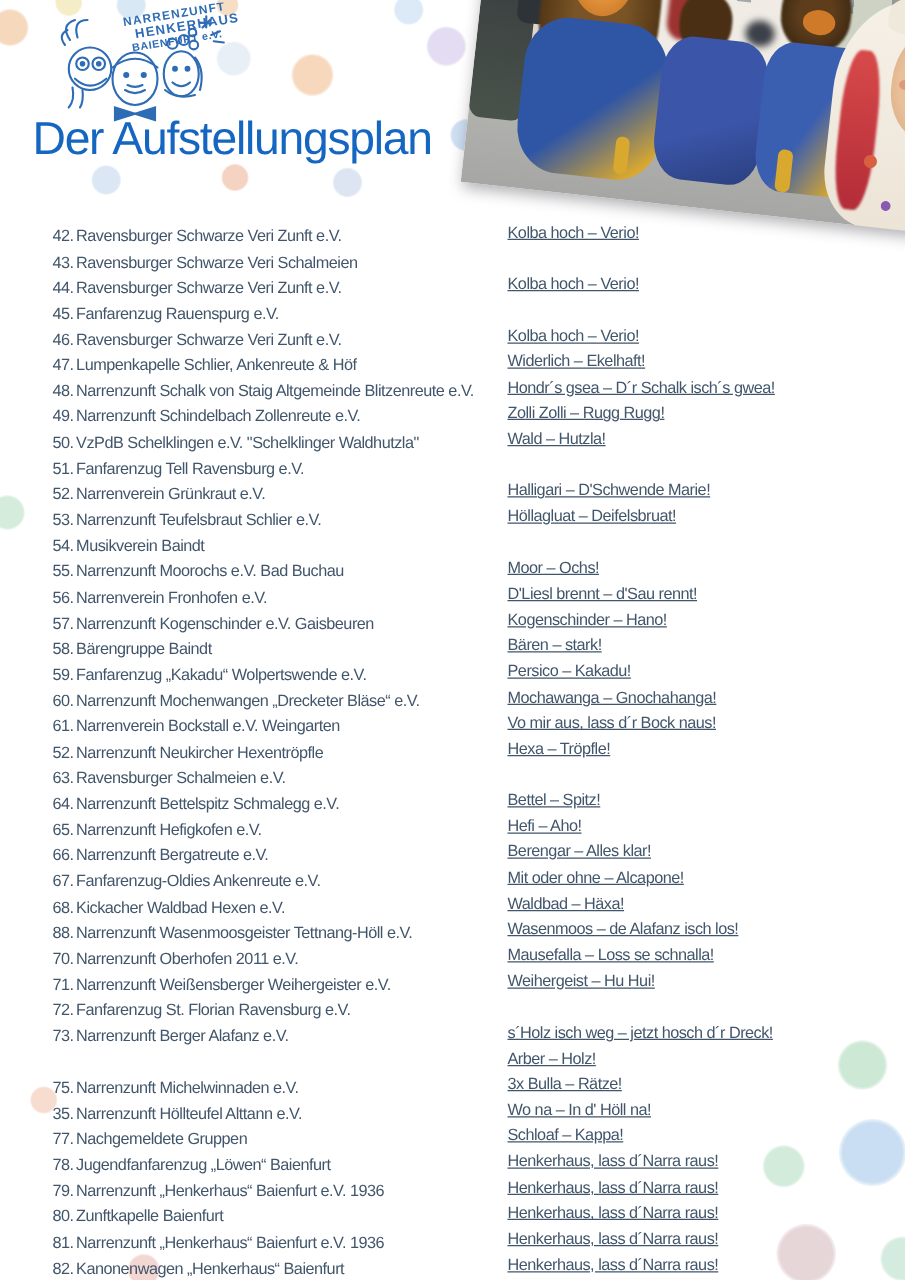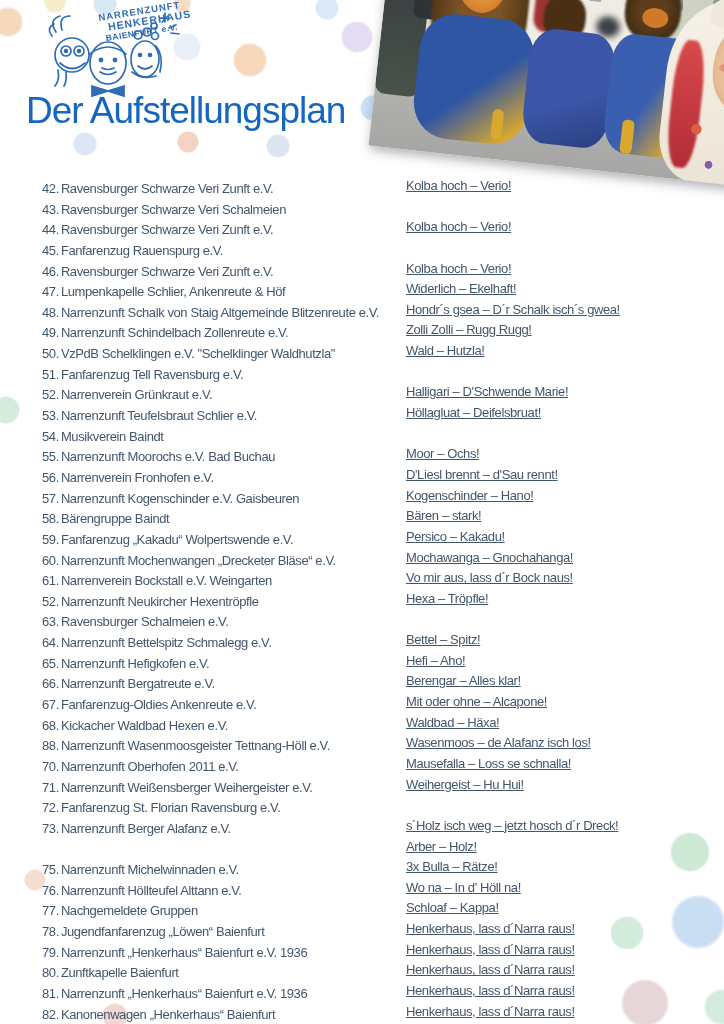--- a/index.html
+++ b/index.html
@@ -292,21 +292,21 @@
       <span class="slogan">s´Holz isch weg – jetzt hosch d´r Dreck!</span>
     </div>
     <div class="row">
       <span class="slogan">Arber – Holz!</span>
     </div>
     <div class="row">
       <span class="left"><span class="num">75.</span><span>Narrenzunft Michelwinnaden e.V.</span></span>
       <span class="slogan">3x Bulla – Rätze!</span>
     </div>
     <div class="row">
-      <span class="left"><span class="num">76.</span><span>Narrenzunft Höllteufel Alttann e.V.</span></span>
+      <span class="left"><span class="num">35.</span><span>Narrenzunft Höllteufel Alttann e.V.</span></span>
       <span class="slogan">Wo na – In d' Höll na!</span>
     </div>
     <div class="row">
       <span class="left"><span class="num">77.</span><span>Nachgemeldete Gruppen</span></span>
       <span class="slogan">Schloaf – Kappa!</span>
     </div>
     <div class="row">
       <span class="left"><span class="num">78.</span><span>Jugendfanfarenzug „Löwen“ Baienfurt</span></span>
       <span class="slogan">Henkerhaus, lass d´Narra raus!</span>
     </div>

